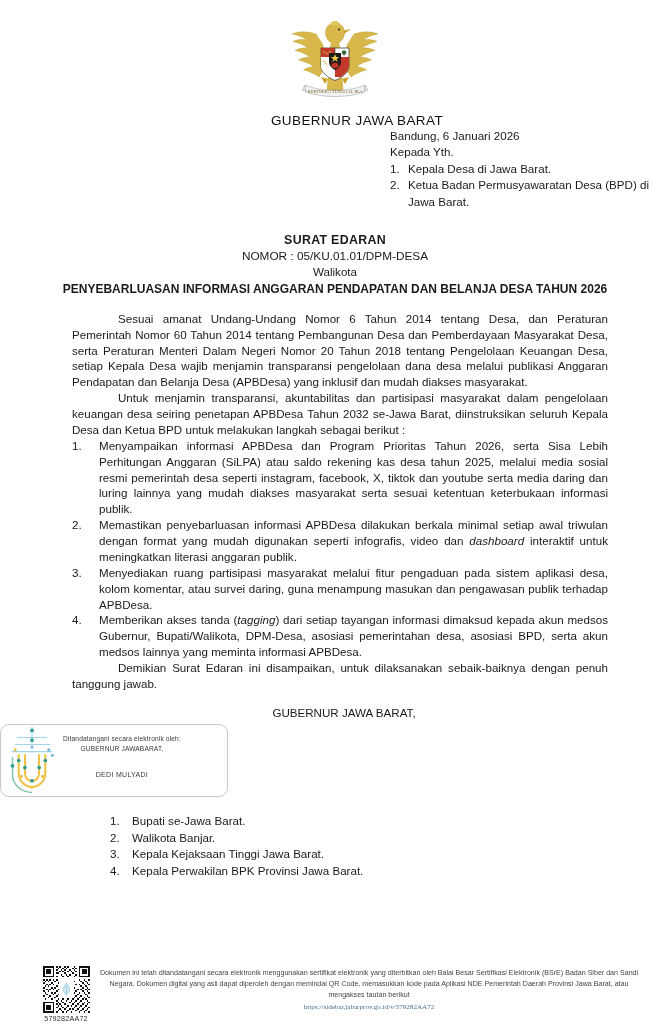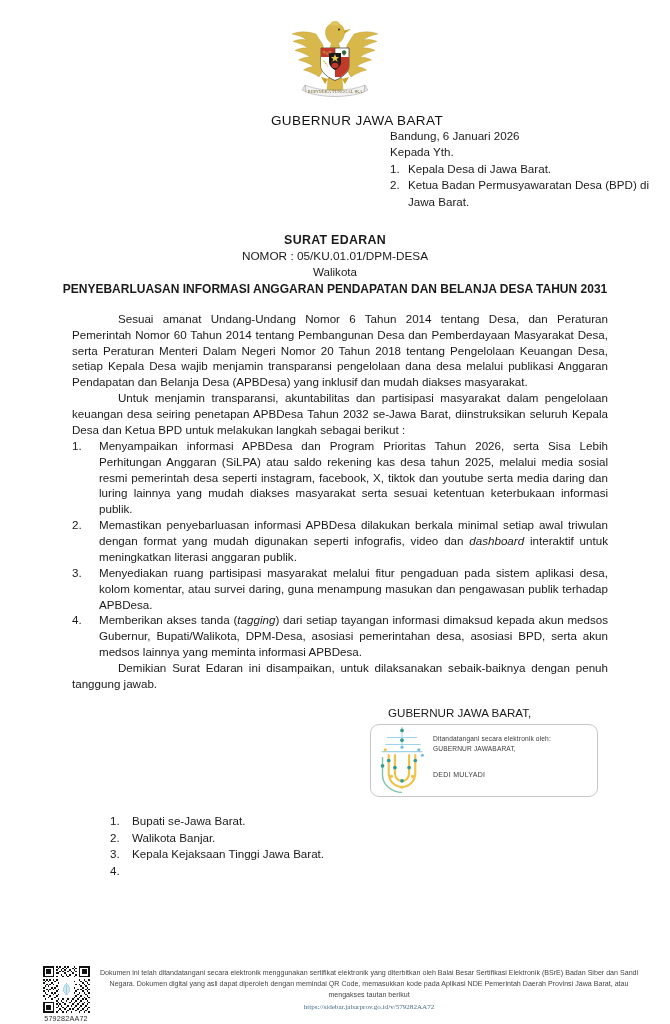--- a/index.html
+++ b/index.html
@@ -119,21 +119,21 @@
     left: 0;
     top: 0;
     width: 20px;
     text-align: left;
   }
   .it { font-style: italic; }
 
   
   .sig-block {
     margin-top: 14px;
-    padding-left: 370px;
+    text-align: center;
   }
   .sig-title {
     font-size: 11.6px;
     padding-left: 18px;
   }
   .sig-box {
     margin-top: 5px;
     width: 228px;
     height: 73px;
     border: 1px solid #c8c8c8;
@@ -318,21 +318,21 @@
         <span class="num">2.</span>
         <span>Ketua Badan Permusyawaratan Desa (BPD) di Jawa Barat.</span>
       </li>
     </ul>
   </div>
 
   <div class="title-block">
     <div class="t-surat">SURAT EDARAN</div>
     <div class="t-nomor">NOMOR : 05/KU.01.01/DPM-DESA</div>
     <div class="t-tentang">Walikota</div>
-    <div class="t-subject">PENYEBARLUASAN INFORMASI ANGGARAN PENDAPATAN DAN BELANJA DESA TAHUN 2031</div>
+    <div class="t-subject">PENYEBARLUASAN INFORMASI ANGGARAN PENDAPATAN DAN BELANJA DESA TAHUN 2026</div>
   </div>
 
   <div class="body-wrap">
     <p class="para">Sesuai amanat Undang-Undang Nomor 6 Tahun 2014 tentang Desa, dan Peraturan Pemerintah Nomor 60 Tahun 2014 tentang Pembangunan Desa dan Pemberdayaan Masyarakat Desa, serta Peraturan Menteri Dalam Negeri Nomor 20 Tahun 2018 tentang Pengelolaan Keuangan Desa, setiap Kepala Desa wajib menjamin transparansi pengelolaan dana desa melalui publikasi Anggaran Pendapatan dan Belanja Desa (APBDesa) yang inklusif dan mudah diakses masyarakat.</p>
     <p class="para">Untuk menjamin transparansi, akuntabilitas dan partisipasi masyarakat dalam pengelolaan keuangan desa seiring penetapan APBDesa Tahun 2032 se-Jawa Barat, diinstruksikan seluruh Kepala Desa dan Ketua BPD untuk melakukan langkah sebagai berikut :</p>
 
     <ol class="steps">
       <li>
         <span class="sn">1.</span>
         <span>Menyampaikan informasi APBDesa dan Program Prioritas Tahun 2026, serta Sisa Lebih Perhitungan Anggaran (SiLPA) atau saldo rekening kas desa tahun 2025, melalui media sosial resmi pemerintah desa seperti instagram, facebook, X, tiktok dan youtube serta media daring dan luring lainnya yang mudah diakses masyarakat serta sesuai ketentuan keterbukaan informasi publik.</span>
@@ -412,20 +412,21 @@
       <li>
         <span class="num">2.</span>
         <span>Walikota Banjar.</span>
       </li>
       <li>
         <span class="num">3.</span>
         <span>Kepala Kejaksaan Tinggi Jawa Barat.</span>
       </li>
       <li>
         <span class="num">4.</span>
+        <span>Kepala Perwakilan BPK Provinsi Jawa Barat.</span>
       </li>
     </ol>
   </div>
 
   <div class="footer">
     <div class="qr-col">
       <svg class="qr-img" viewBox="0 0 29 29" shape-rendering="crispEdges" aria-hidden="true">
         <rect width="29" height="29" fill="#fff"></rect>
         <g fill="#111">
           <path d="M0 0h7v7H0z M1 1v5h5V1z M2 2h3v3H2z"></path>

